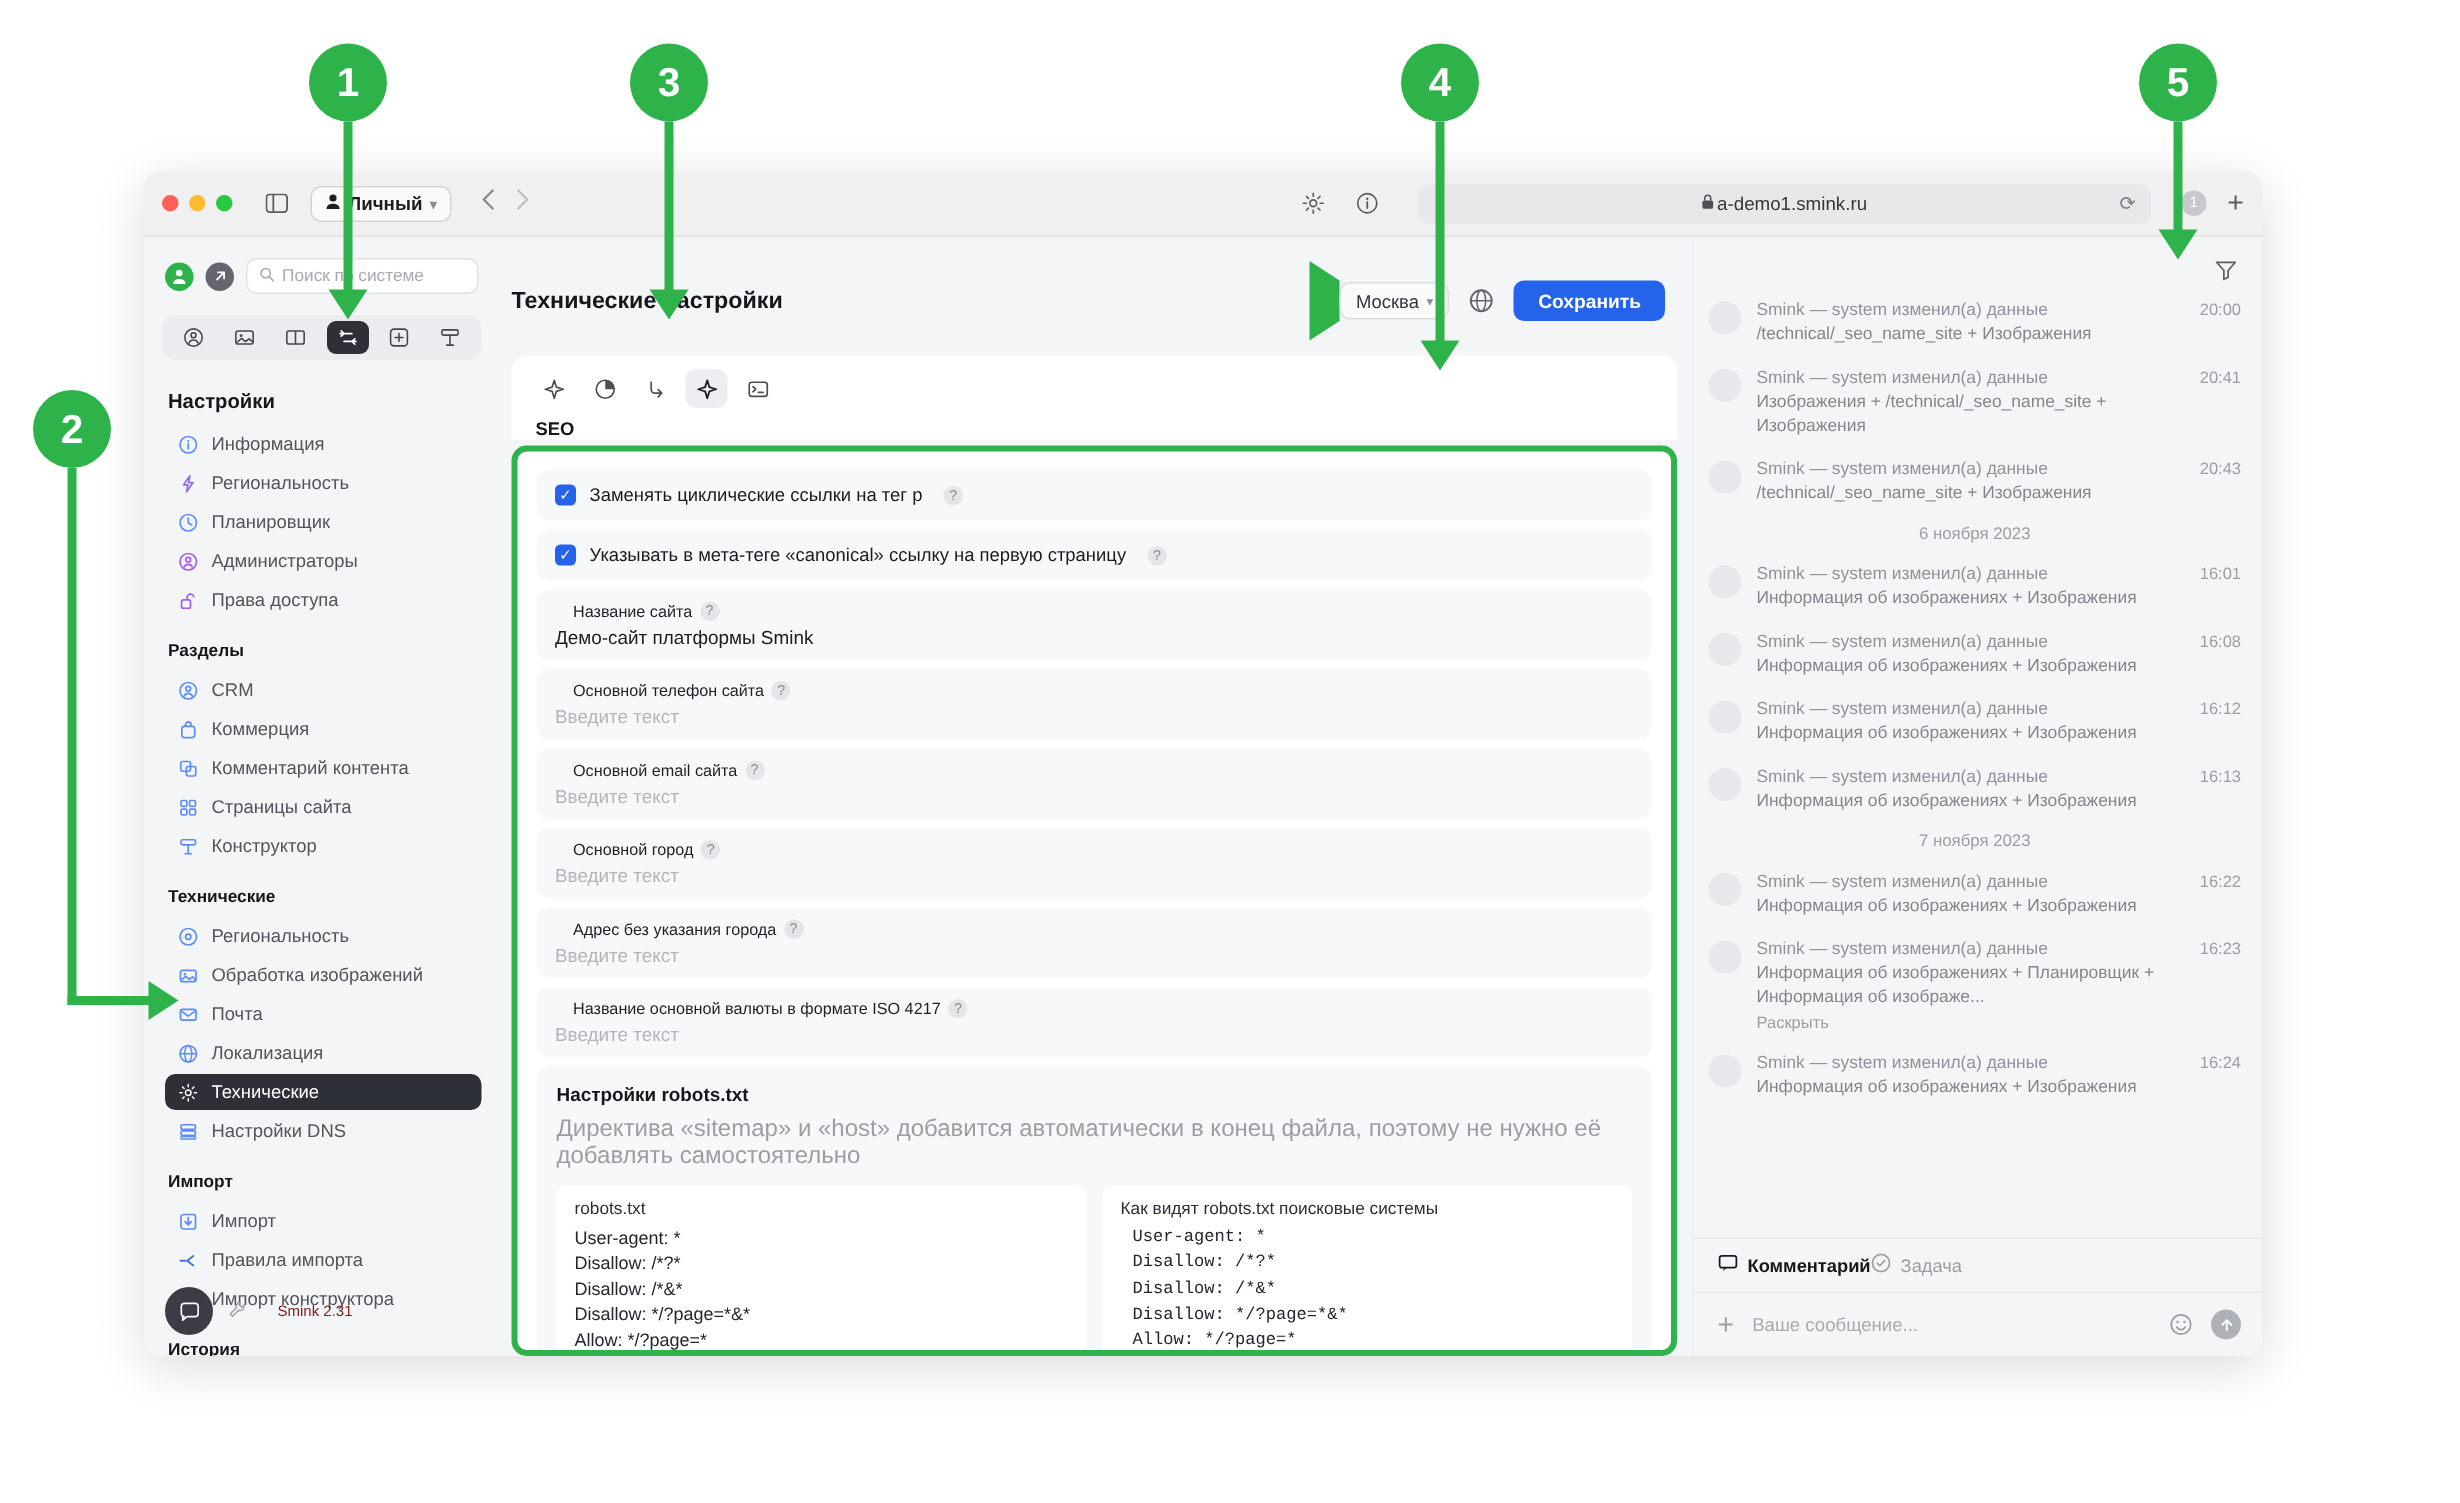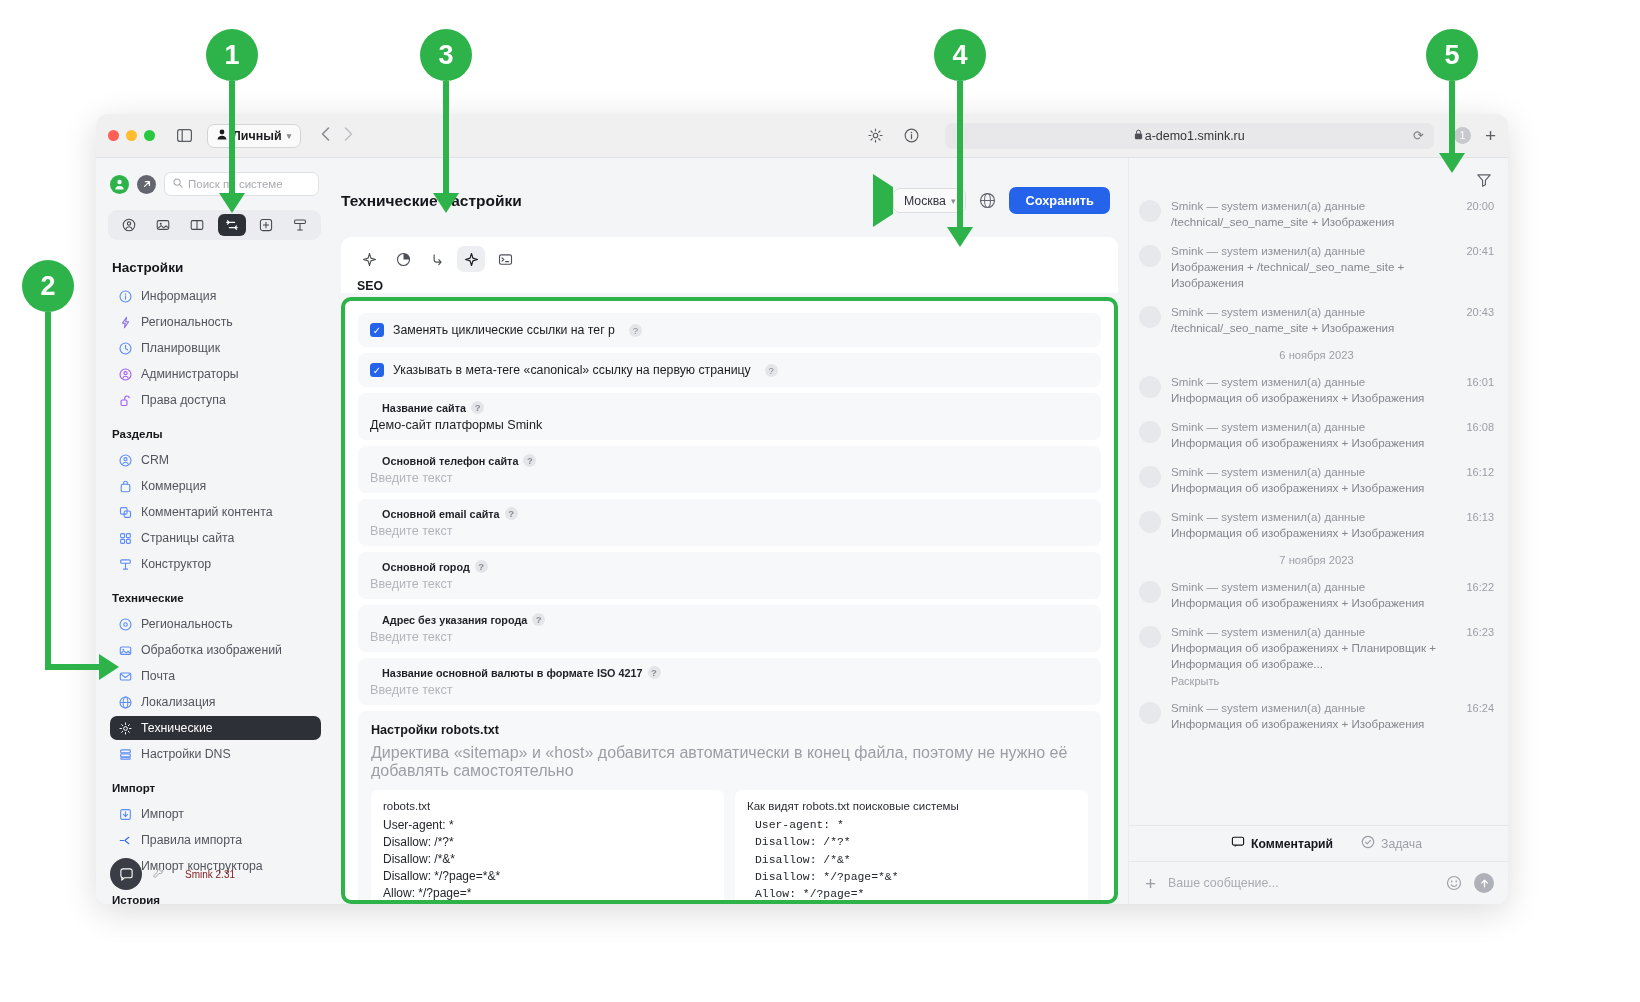--- a/index.html
+++ b/index.html
@@ -175,21 +175,21 @@
     width:14px;height:14px;border-radius:3.5px;background:#2563eb;
     display:flex;align-items:center;justify-content:center;color:#fff;font-size:10px;
     flex: 0 0 14px;
   }
   .check-label { font-size: 12.3px; color:#1a1c21; }
   .qm {
     width:13px;height:13px;border-radius:50%;background:#e4e5e9;color:#8a8d95;
     font-size:9.5px; display:inline-flex; align-items:center; justify-content:center;
     vertical-align: middle; margin-left: 5px; flex: 0 0 13px;
   }
-  .f-label { font-size: 10.8px; font-weight:700; color:#1d2026; display:flex; align-items:center;padding-left:12px; }
+  .f-label { font-size: 10.8px; font-weight:400; color:#1d2026; display:flex; align-items:center;padding-left:12px; }
   .f-value { font-size: 12.6px; color:#1a1c21; margin-top: 4px; }
   .f-value.ph { color:#b2b5bb; }
 
   .robots-panel {
     background:#f7f8f9; border-radius: 8px; margin-top: 4px;
     padding: 12px 13px 13px 13px;
   }
   .rb-title { font-size: 12.6px; font-weight:700; color:#15171c; }
   .rb-sub { font-size: 16px; color:#9b9ea5; margin-top: 7px; }
   .rb-cols { display:flex; gap: 11px; margin-top: 10px; }
@@ -209,21 +209,21 @@
     display:flex; gap:10px; margin-bottom: 13px; position:relative;
   }
   .act-av { width:22px;height:22px;border-radius:50%;background:#e7e8eb; flex:0 0 22px; margin-top:2px;}
   .act-body { flex:1; min-width:0; }
   .act-l1 { font-size: 11.6px; color:#8f9299; line-height:1.38; }
   .act-l2 { font-size: 11.6px; color:#83868d; line-height:1.38; }
   .act-time { font-size: 11px; color:#9b9ea5; flex:0 0 auto; margin-top:2px;}
   .act-more { font-size: 11px; color:#9b9ea5; margin-top: 3px; }
   .daysep { text-align:center; font-size: 11.2px; color:#9b9ea5; margin: 5px 0 13px 0; }
   .rp-foot { border-top: 1px solid #e6e7ea; }
-  .rp-tabs { display:flex; align-items:center; gap:28px; padding: 9px 0 9px 16px; justify-content: center; }
+  .rp-tabs { display:flex; align-items:center; gap:0; padding: 9px 0 9px 16px; }
   .rp-tab { display:flex; align-items:center; gap:6px; font-size:12.2px; }
   .rp-tab.sel { color:#15171c; font-weight:700; }
   .rp-tab.un { color:#9b9ea5; }
   .rp-input {
     border-top: 1px solid #e6e7ea;
     display:flex; align-items:center; gap:12px; padding: 11px 14px 11px 16px;
   }
   .rp-ph { flex:1; font-size:12.4px; color:#a8abb1; }
   .rp-ico { color:#9b9ea5; display:flex; align-items:center; }
   .send-btn {

